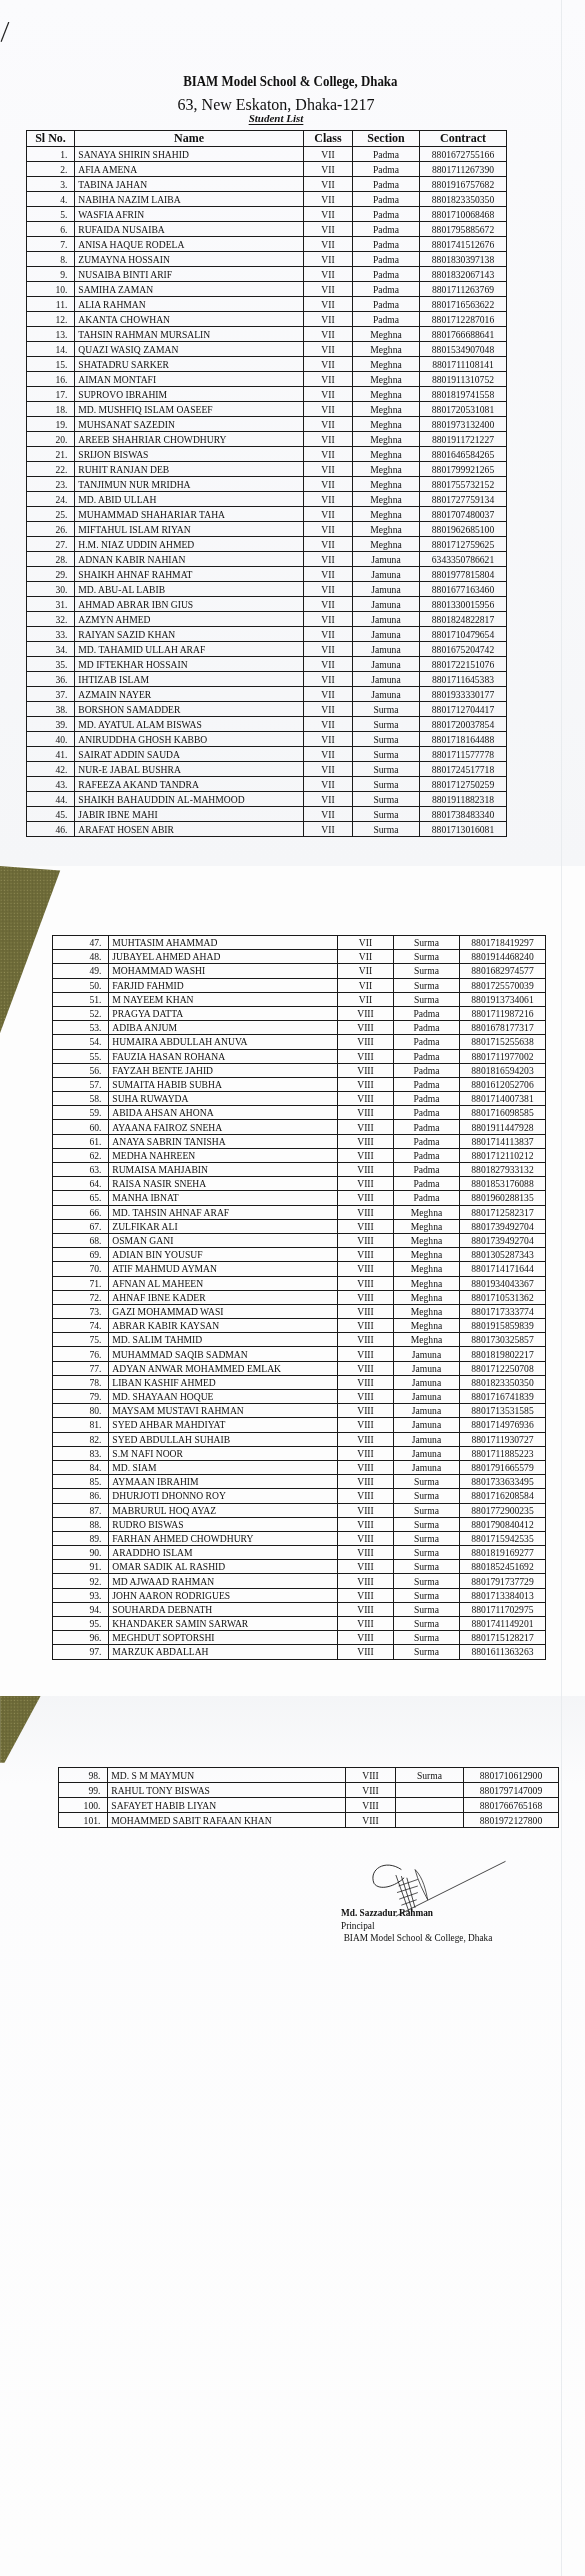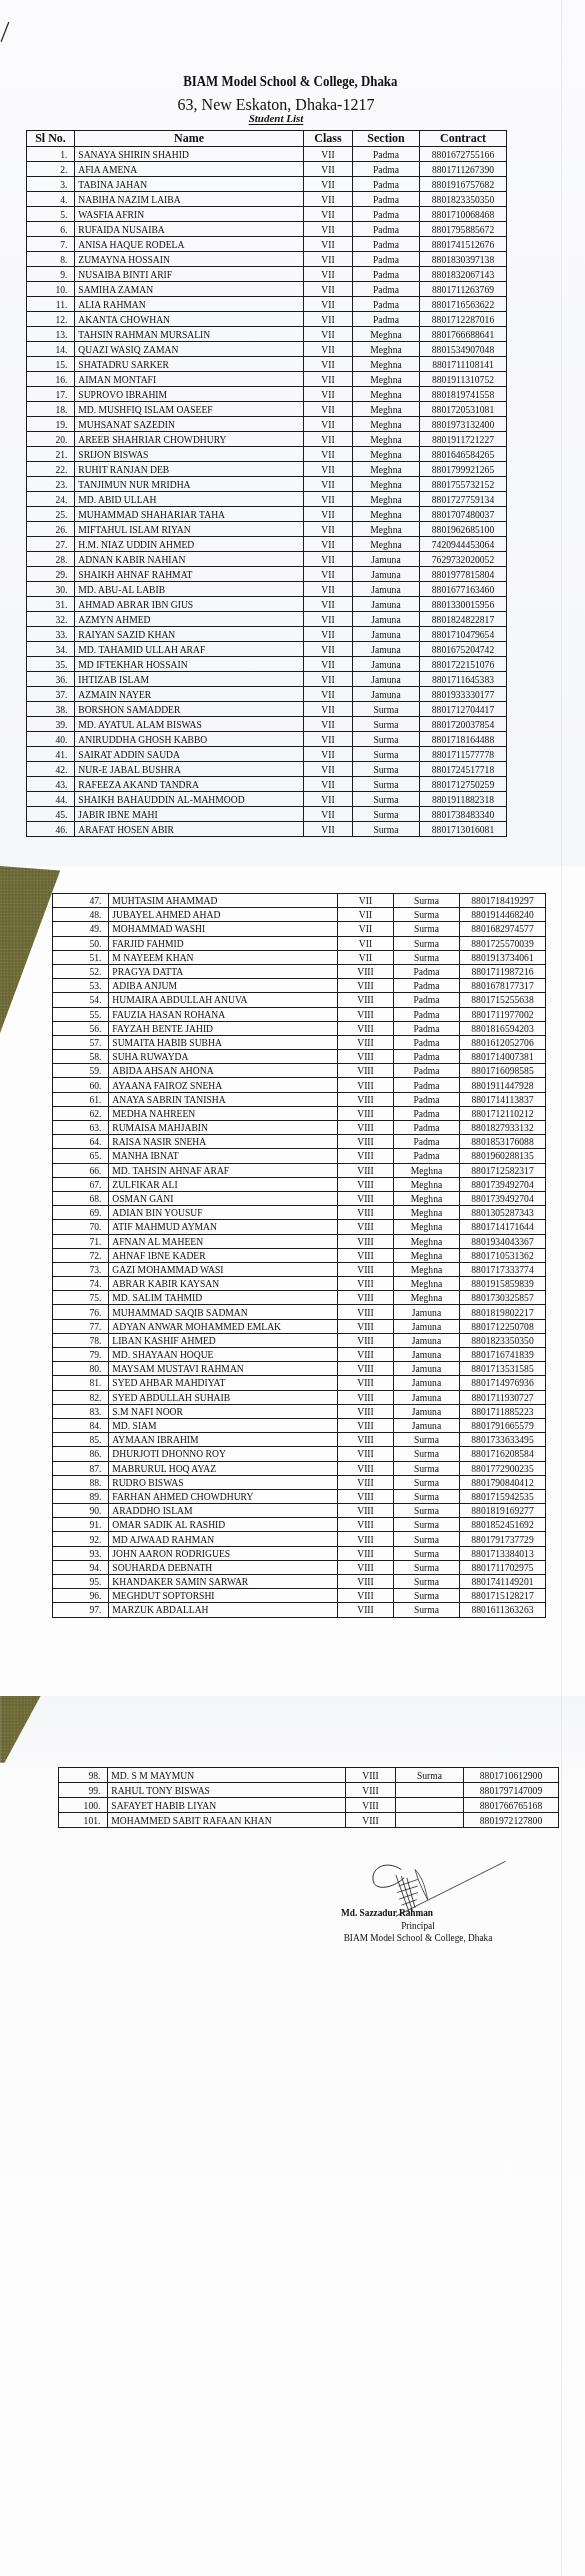--- a/index.html
+++ b/index.html
@@ -25,28 +25,28 @@
 
   table.stud { position: absolute; border-collapse: collapse; table-layout: fixed; background: transparent; }
   table.stud td, table.stud th { border: 0.9px solid #1a1a1a; padding: 0 3.3px; font-size: 9.6px; white-space: nowrap; overflow: hidden; }
   table.stud th { font-weight: bold; font-size: 12px; text-align: center; }
   table.stud td.sl { text-align: right; padding-right: 6.6px; }
   table.stud td.nm { text-align: left; padding-left: 3.3px; }
   table.stud td.cl, table.stud td.sc, table.stud td.ct { text-align: center; }
 
   #table1 { left: 26px; top: 130px; width: 480px; }
   #table1 tr { height: 15px; }
-  #table2 { left: 52px; top: 893px; width: 492px; }
+  #table2 { left: 52px; top: 935px; width: 492px; }
   #table2 tr { height: 14.2px; }
   #table3 { left: 22px; top: 1767px; width: 500px; margin-left: 36px; }
   #table3 tr { height: 15px; }
 
   .signature { position: absolute; left: 363px; top: 1853px; width: 148px; height: 66px; }
   .sig-name { position: absolute; top: 1908px; left: 341px; width: 154px; text-align: left; font-weight: bold; font-size: 9.3px; }
-  .sig-title { position: absolute; top: 1921px; left: 341px; width: 154px; text-align: center; font-size: 9.3px; }
+  .sig-title { position: absolute; top: 1921px; left: 341px; width: 154px; text-align: left; font-size: 9.3px; }
   .sig-org { position: absolute; top: 1933px; left: 286px; width: 264px; text-align: center; font-size: 9.3px; }
 </style>
 </head>
 <body>
 
 <div class="page" id="page1">
   <svg class="pen-mark" viewBox="0 0 20 40">
     <path d="M16 0 L2 36" stroke="#222" stroke-width="2.2" fill="none"></path>
   </svg>
   <div class="right-edge"></div>
@@ -281,28 +281,28 @@
         <td class="nm">MIFTAHUL ISLAM RIYAN</td>
         <td class="cl">VII</td>
         <td class="sc">Meghna</td>
         <td class="ct">8801962685100</td>
       </tr>
       <tr>
         <td class="sl">27.</td>
         <td class="nm">H.M. NIAZ UDDIN AHMED</td>
         <td class="cl">VII</td>
         <td class="sc">Meghna</td>
-        <td class="ct">7420944453064</td>
+        <td class="ct">8801712759625</td>
       </tr>
       <tr>
         <td class="sl">28.</td>
         <td class="nm">ADNAN KABIR NAHIAN</td>
         <td class="cl">VII</td>
         <td class="sc">Jamuna</td>
-        <td class="ct">7629732020052</td>
+        <td class="ct">6343350786621</td>
       </tr>
       <tr>
         <td class="sl">29.</td>
         <td class="nm">SHAIKH AHNAF RAHMAT</td>
         <td class="cl">VII</td>
         <td class="sc">Jamuna</td>
         <td class="ct">8801977815804</td>
       </tr>
       <tr>
         <td class="sl">30.</td>

